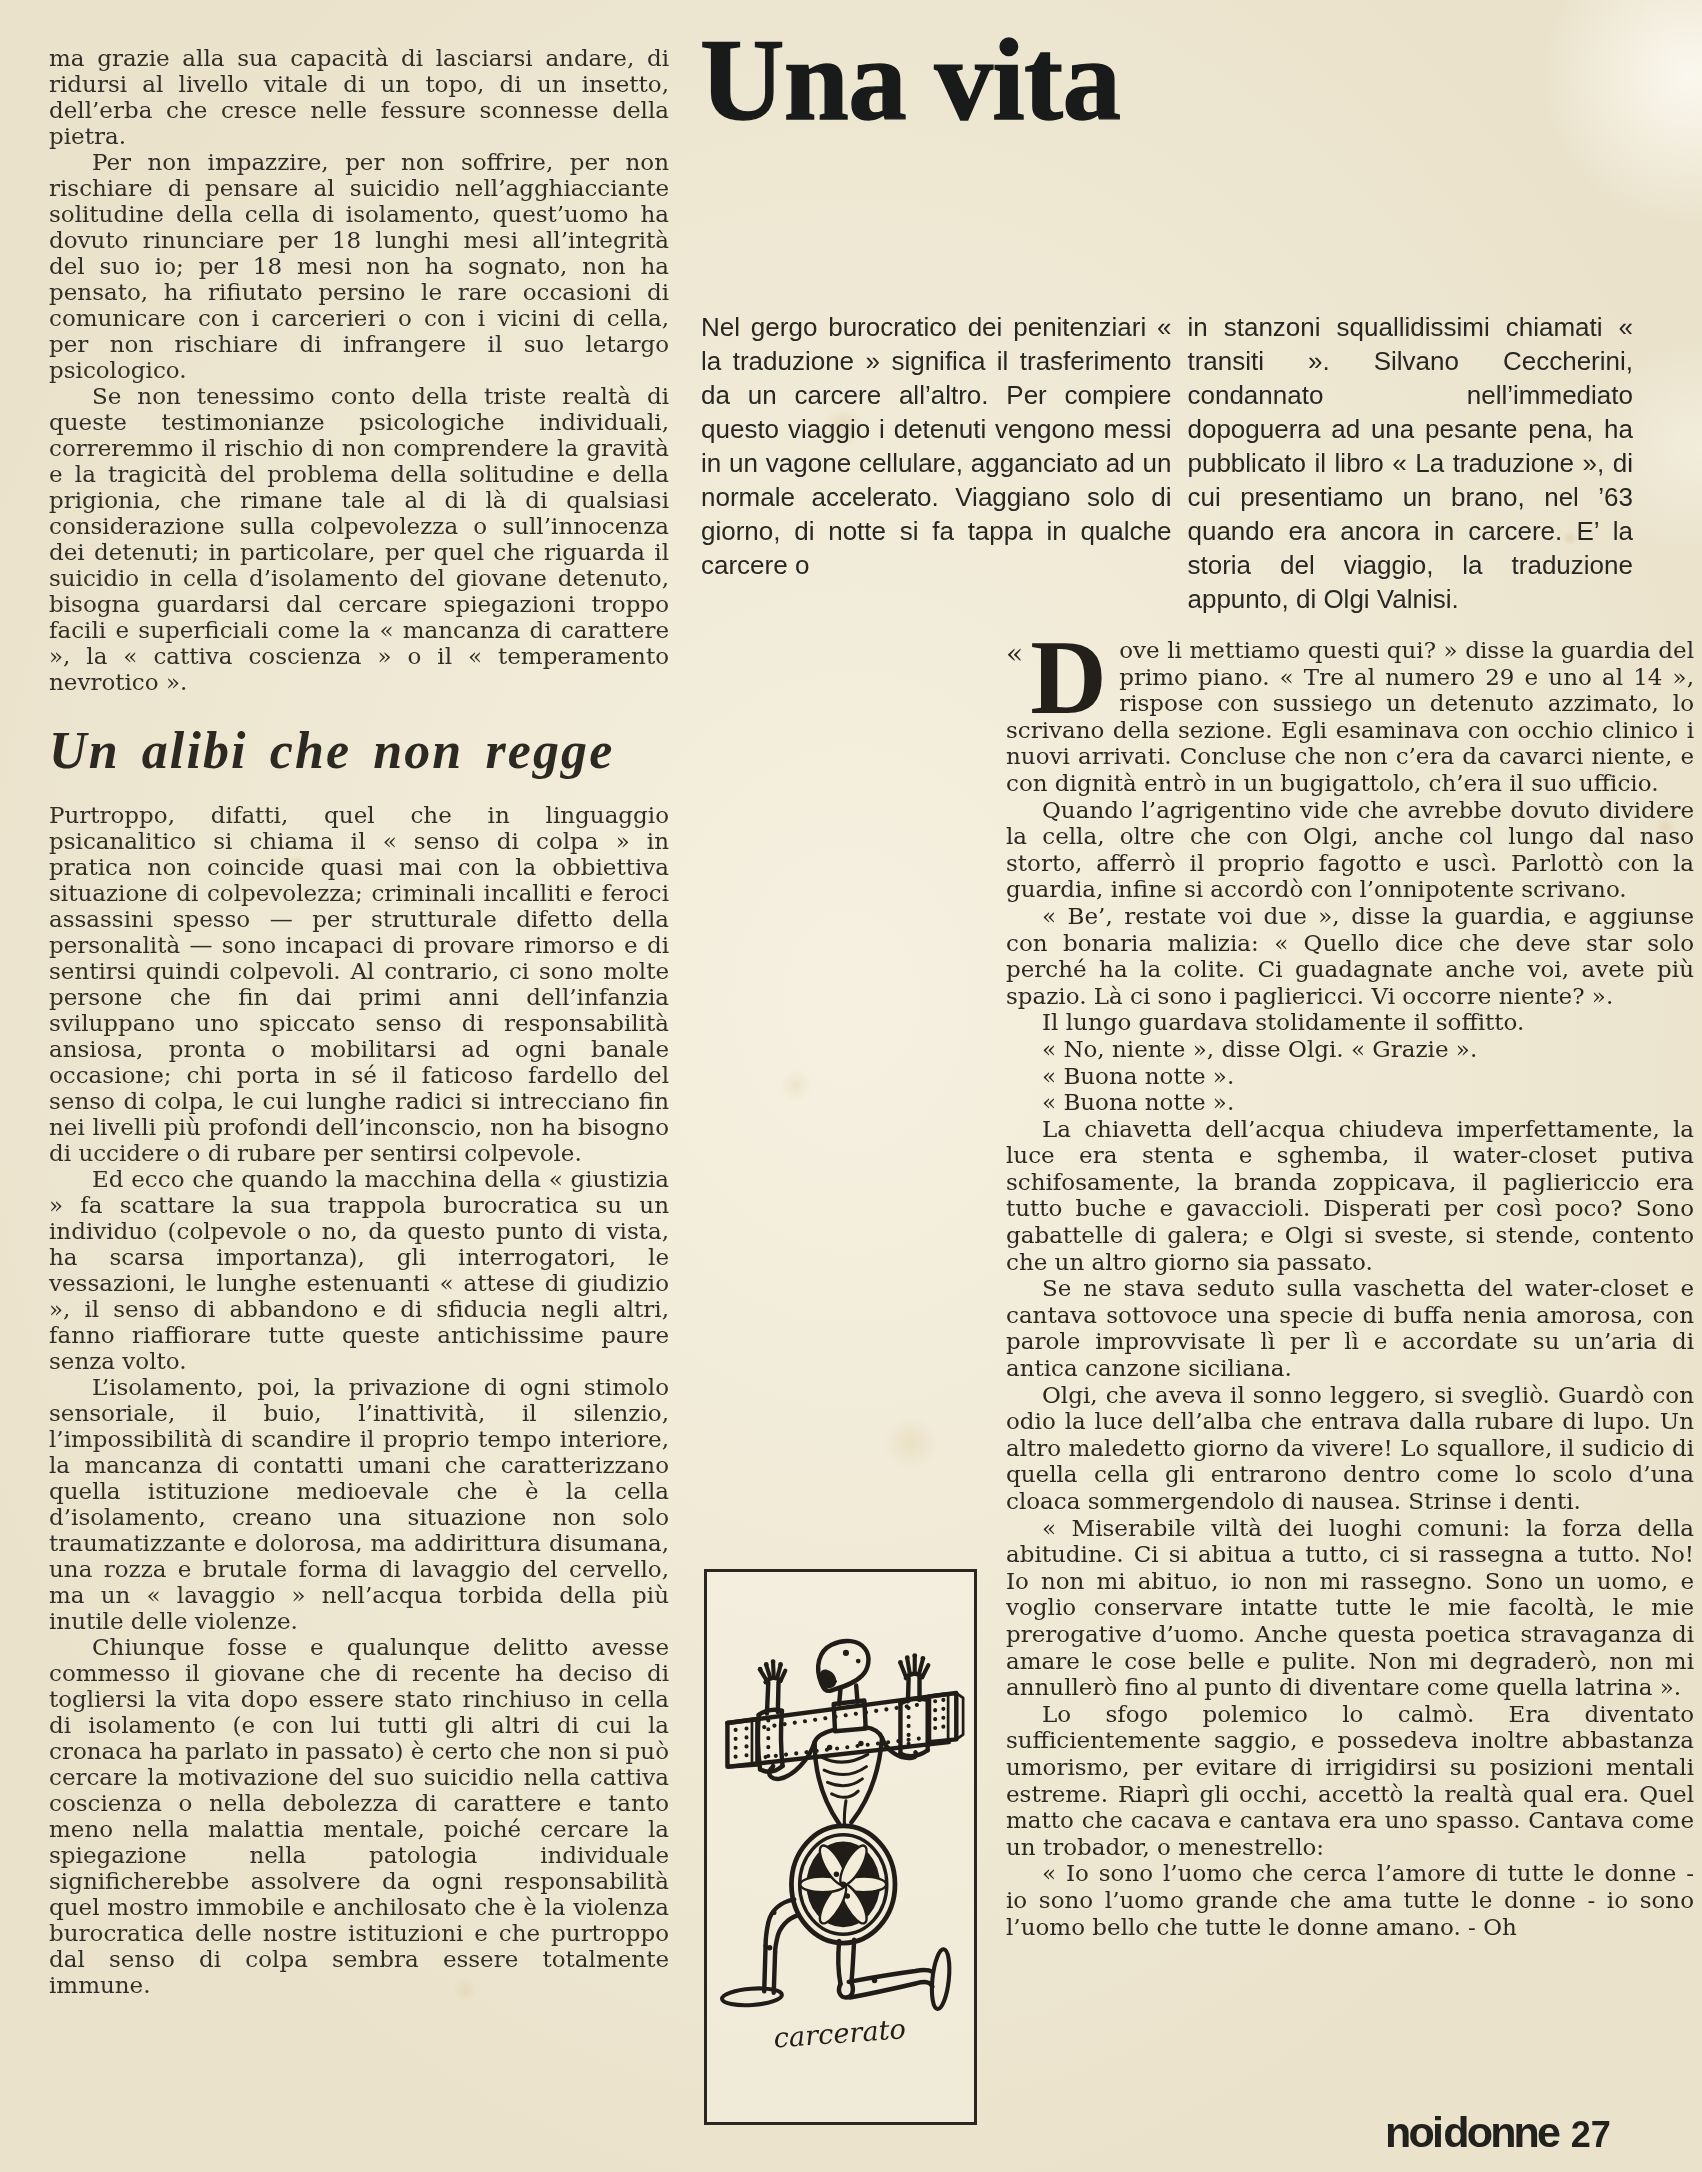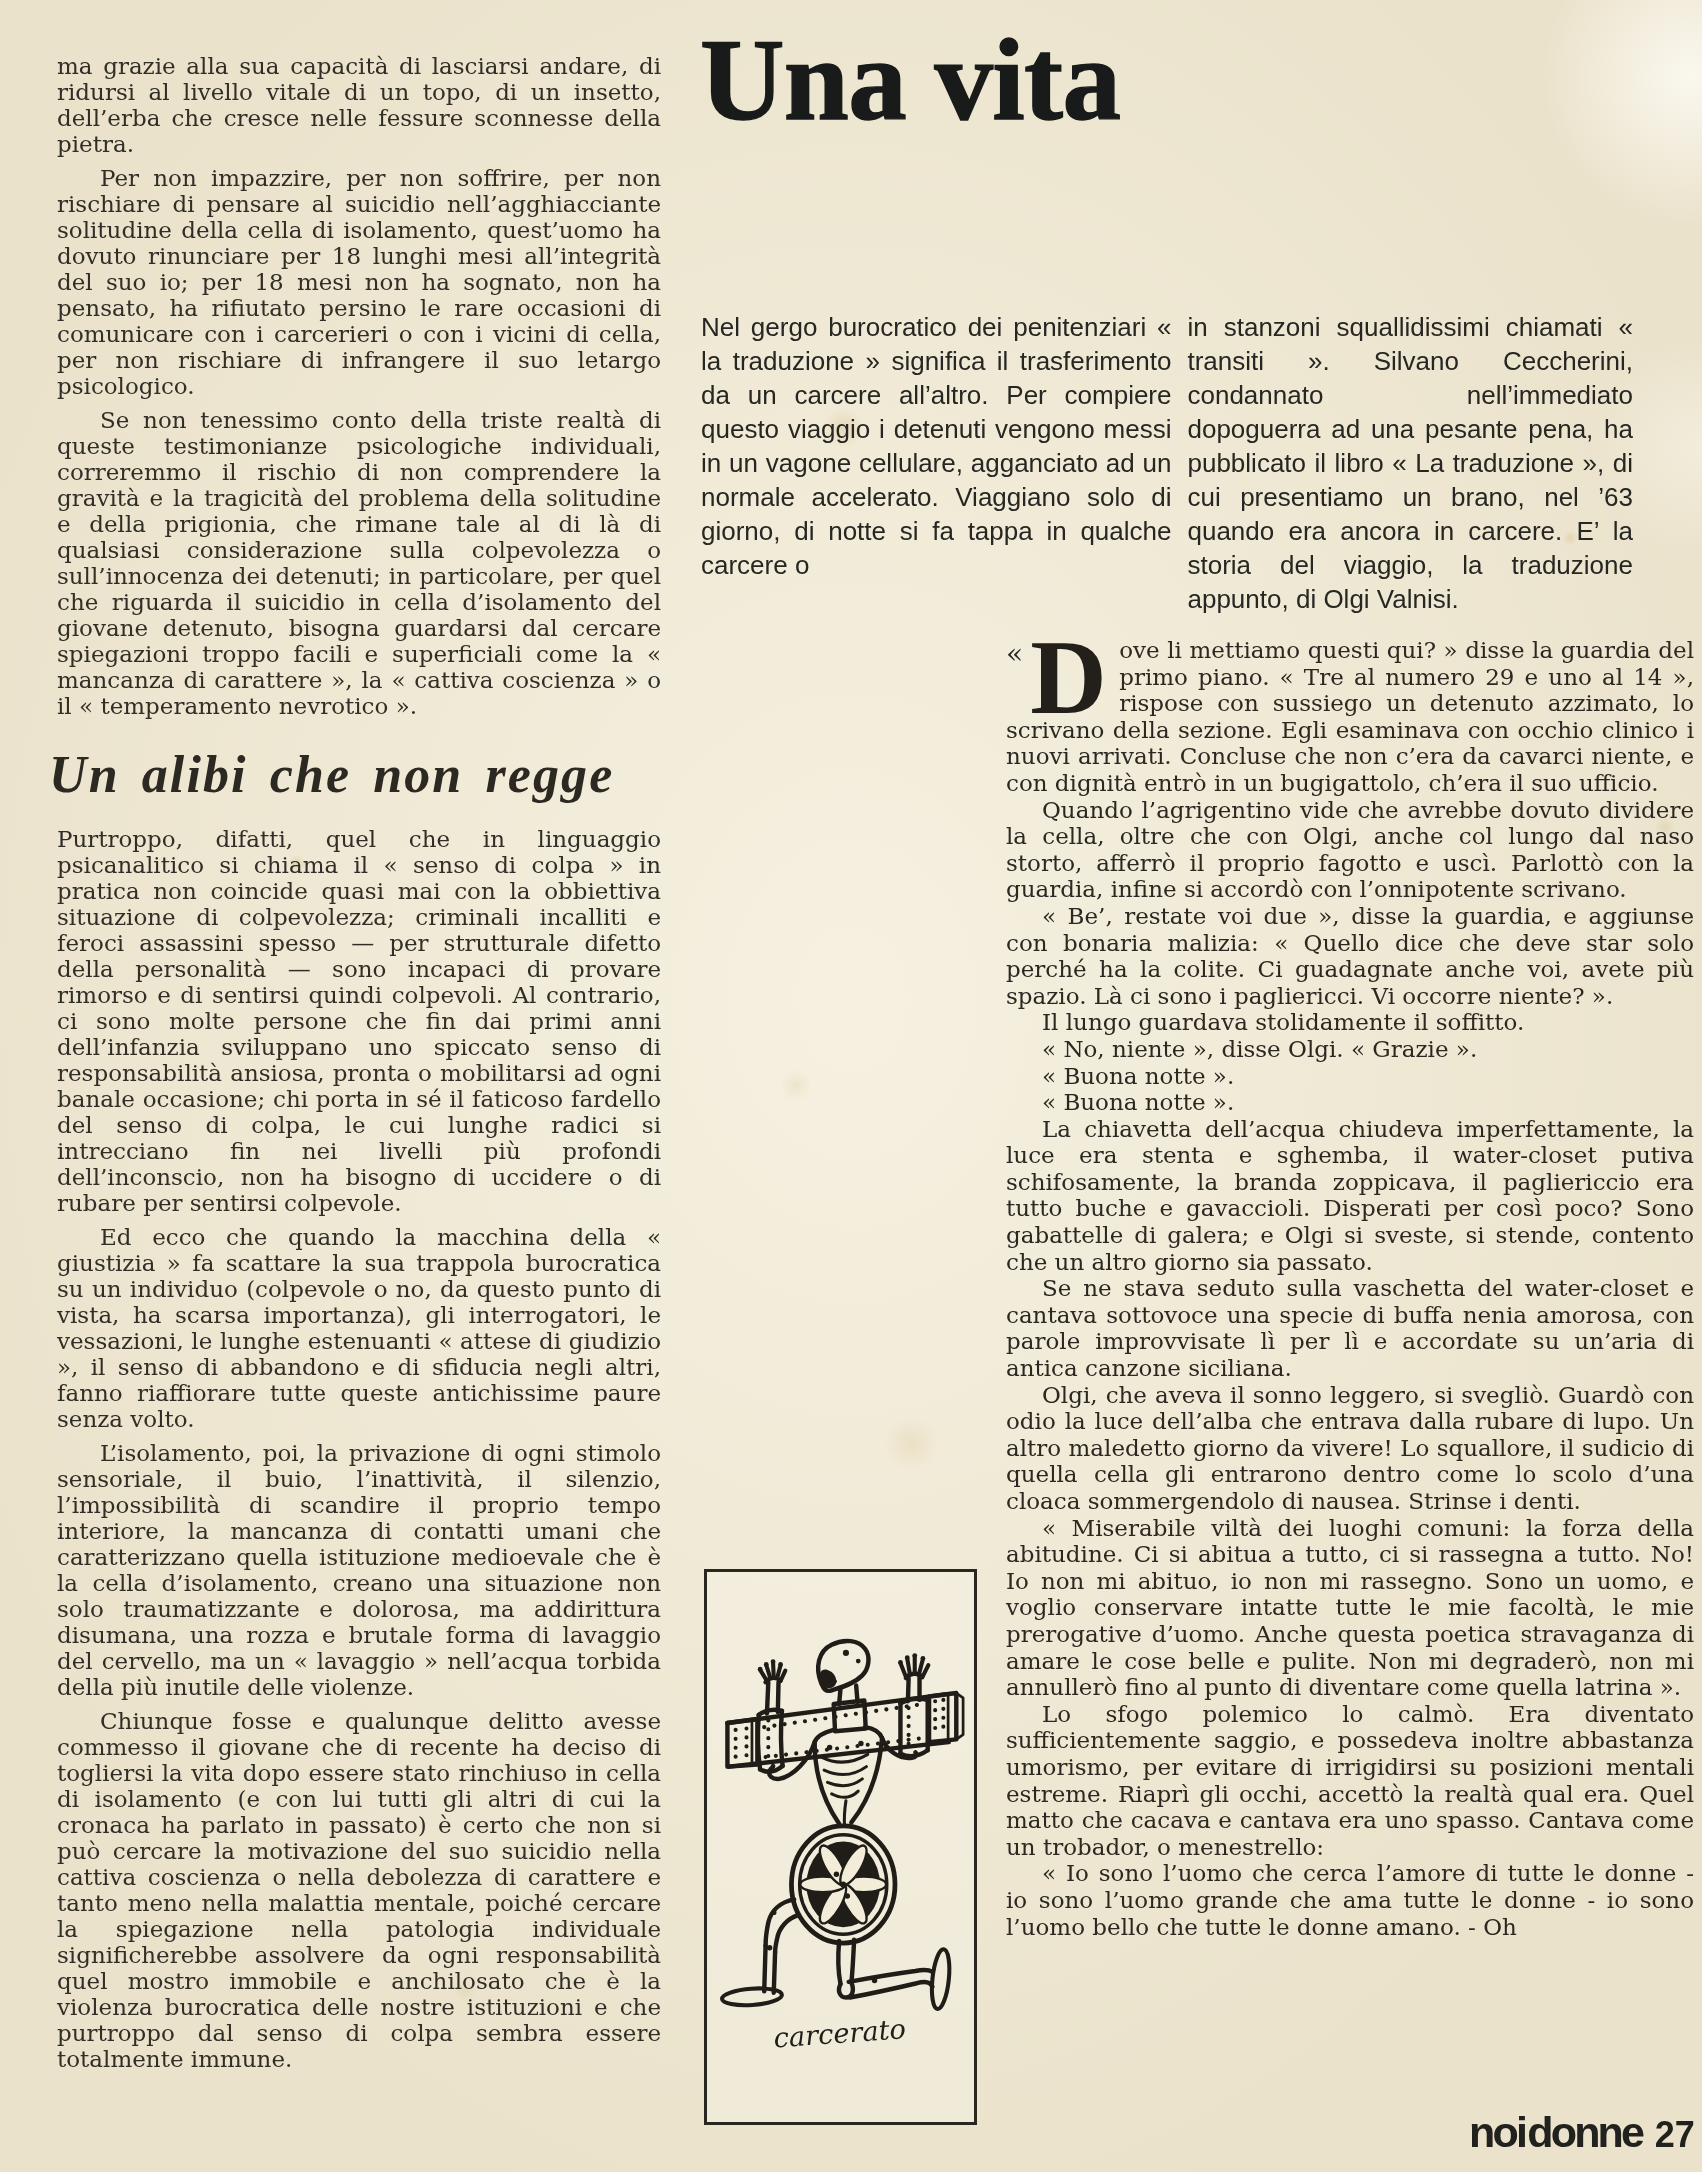--- a/index.html
+++ b/index.html
@@ -18,21 +18,21 @@
       radial-gradient(circle 16.7px  at 465px 1990px,  rgba(185,150,70,.13), rgba(185,150,70,0) 72%),
       radial-gradient(circle 22px  at 796px 1085px, rgba(185,150,70,.12), rgba(185,150,70,0) 72%),
       radial-gradient(ellipse 974px 1252px at 50% 46%, rgba(255,254,248,.35), rgba(203,189,152,.16));
   }
   
   .left-col{
     position:absolute;left:49px;top:45px;width:620px;
     font-family:"DejaVu Serif",serif;font-size:23px;line-height:26px;
     color:#312e27;text-align:justify;hyphens:auto;
   }
-  .left-col p{margin:8px;text-indent:43px;}
+  .left-col p{margin:0;text-indent:43px;}
   .left-col p.noindent{text-indent:0;}
   .left-col h2{
     margin:43px 0 38px 0;font-family:"Liberation Serif",serif;
     font-style:italic;font-weight:bold;font-size:52px;letter-spacing:2.1px;
     color:#2c2922;text-indent:0;word-spacing:7px;
   }
   
   .title{position:absolute;left:700px;top:25px;width:987px;
     font-family:"Liberation Serif",serif;font-weight:bold;color:#181b1a;
     line-height:110px;letter-spacing:-0.7px;
@@ -65,21 +65,21 @@
   }
   
   .illustration{
     position:absolute;left:704px;top:1569px;width:273px;height:556px;
     margin:0;border:3.5px solid #2a2720;box-sizing:border-box;
     background:rgba(250,247,238,.35);
   }
   .illustration svg{display:block;width:100%;height:100%;}
   .ill-caption{font-family:"DejaVu Serif",serif;font-style:italic;fill:#211e19;}
   
-  .footer{position:absolute;left:1469px;top:2108px;white-space:nowrap;color:#21211e;}
+  .footer{position:absolute;left:1385px;top:2108px;white-space:nowrap;color:#21211e;}
   .footer .logo{
     font-family:"Liberation Sans",sans-serif;font-weight:bold;font-size:43px;
     letter-spacing:-2.8px;word-spacing:-7px;
   }
   .footer .pagenum{
     font-family:"Liberation Sans",sans-serif;font-weight:bold;font-size:36px;
     margin-left:12.5px;letter-spacing:0;
   }
 </style>
 </head>

